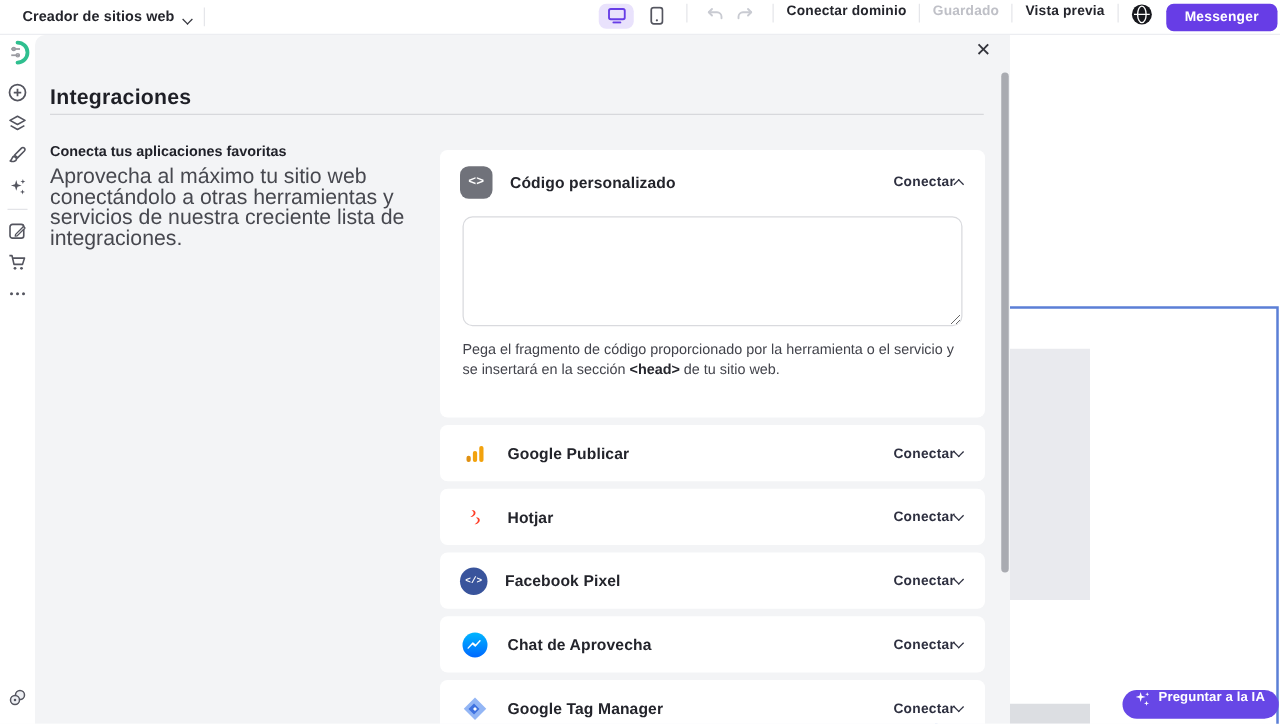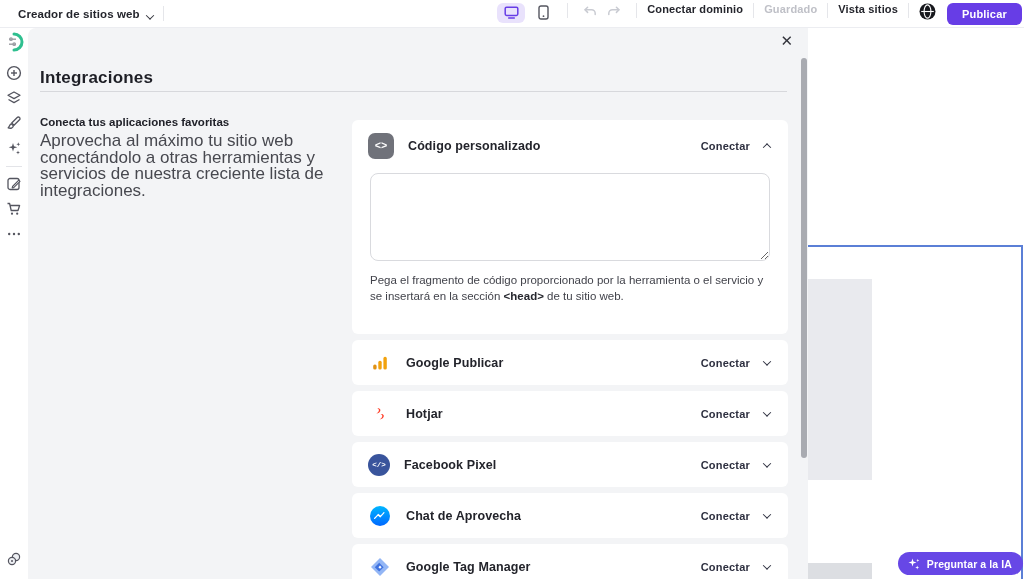--- a/index.html
+++ b/index.html
@@ -68,40 +68,40 @@
 
   .cards { position:absolute; top:92px; left:324px; width:436px; display:flex; flex-direction:column; gap:6px; }
   .card { background:#fff; border-radius:6px; }
   .card-header { display:flex; align-items:center; gap:14px; padding:13px 18px 13px 16px; }
   .code-badge {
     width:26px; height:26px; border-radius:7px; background:#70727a; color:#fff;
     display:flex; align-items:center; justify-content:center;
     font-family:"Liberation Mono","DejaVu Sans Mono",monospace; font-size:10.5px; font-weight:bold;
   }
   .int-name { font-size:12.5px; font-weight:bold; color:#23242b; letter-spacing:.1px; }
-  .action { margin-left:auto; display:flex; align-items:center; gap:14px; cursor:pointer; }
+  .action { margin-left:auto; display:flex; align-items:center; cursor:pointer; }
   .action-label { font-size:11px; font-weight:bold; color:#2e3040; letter-spacing:.2px; }
   .action .chev { border-color:#2e3040; }
 
   .code-textarea {
     display:block; margin:1px 18px 0; width:400px; height:88px;
     border:1px solid #d9dade; border-radius:8px; background:#fff; resize:both;
     font-family:inherit; font-size:12px; padding:8px; outline:none;
   }
   .code-help { margin:11px 18px 30px; font-size:11.5px; color:#42434b; line-height:16px; }
   .code-help b { color:#26272e; }
 
   .int-row { height:45px; background:#fff; border-radius:6px; display:flex; align-items:center; gap:14px; padding:0 18px 0 16px; }
   .int-icon { width:24px; height:24px; display:flex; align-items:center; justify-content:center; }
 
   
   .ai-btn {
     position:absolute; right:1px; bottom:4px; height:23px; padding:0 11px 0 9px;
     border:none; border-radius:12px; background:#6747e6; color:#fff;
-    display:flex; align-items:center; gap:6px; font-family:inherit;
+    display:flex; gap:6px; font-family:inherit;
     font-size:10.5px; font-weight:bold; letter-spacing:.1px; cursor:pointer; z-index:40;
   }
 </style>
 </head>
 <body>
 
 <div class="topbar">
   <div class="app-switcher">
     <span class="app-title">Creador de sitios web</span>
     <span class="chev"></span>
@@ -132,30 +132,30 @@
       <svg width="14" height="13" viewBox="0 0 14 13">
         <path d="M9.4 2.2 L12 4.8 L9.4 7.4" fill="none" stroke="#c9cbd2" stroke-width="1.5" stroke-linecap="round" stroke-linejoin="round"></path>
         <path d="M11.8 4.8 H5.4 a3.6 3.6 0 0 0-3.6 3.6 V9.6" fill="none" stroke="#c9cbd2" stroke-width="1.5" stroke-linecap="round"></path>
       </svg>
     </div>
     <span class="vdiv"></span>
     <span class="tb-link">Conectar dominio</span>
     <span class="vdiv"></span>
     <span class="tb-link disabled">Guardado</span>
     <span class="vdiv"></span>
-    <span class="tb-link">Vista sitios</span>
+    <span class="tb-link">Vista previa</span>
     <span class="vdiv"></span>
     <div class="globe-wrap">
       <svg width="17" height="17" viewBox="0 0 17 17">
         <circle cx="8.5" cy="8.5" r="8" fill="#17181d"></circle>
         <ellipse cx="8.5" cy="8.5" rx="3.4" ry="6.6" fill="none" stroke="#fff" stroke-width="1.1"></ellipse>
         <line x1="2.2" y1="8.5" x2="14.8" y2="8.5" stroke="#fff" stroke-width="1.1"></line>
       </svg>
     </div>
-    <button class="publish-btn">Publicar</button>
+    <button class="publish-btn">Messenger</button>
   </div>
 </div>
 
 <div class="sidebar">
   <div class="sb-logo">
     <svg width="20" height="20" viewBox="0 0 20 20">
       <path d="M10 2 a8 8 0 0 1 0 16" fill="none" stroke="#2fbf8f" stroke-width="3" stroke-linecap="round"></path>
       <line x1="5" y1="7.2" x2="12" y2="7.2" stroke="#9a9ba1" stroke-width="1.4"></line>
       <circle cx="7" cy="7.2" r="1.3" fill="none" stroke="#9a9ba1" stroke-width="1.1"></circle>
       <line x1="5" y1="12.2" x2="12" y2="12.2" stroke="#9a9ba1" stroke-width="1.4"></line>

